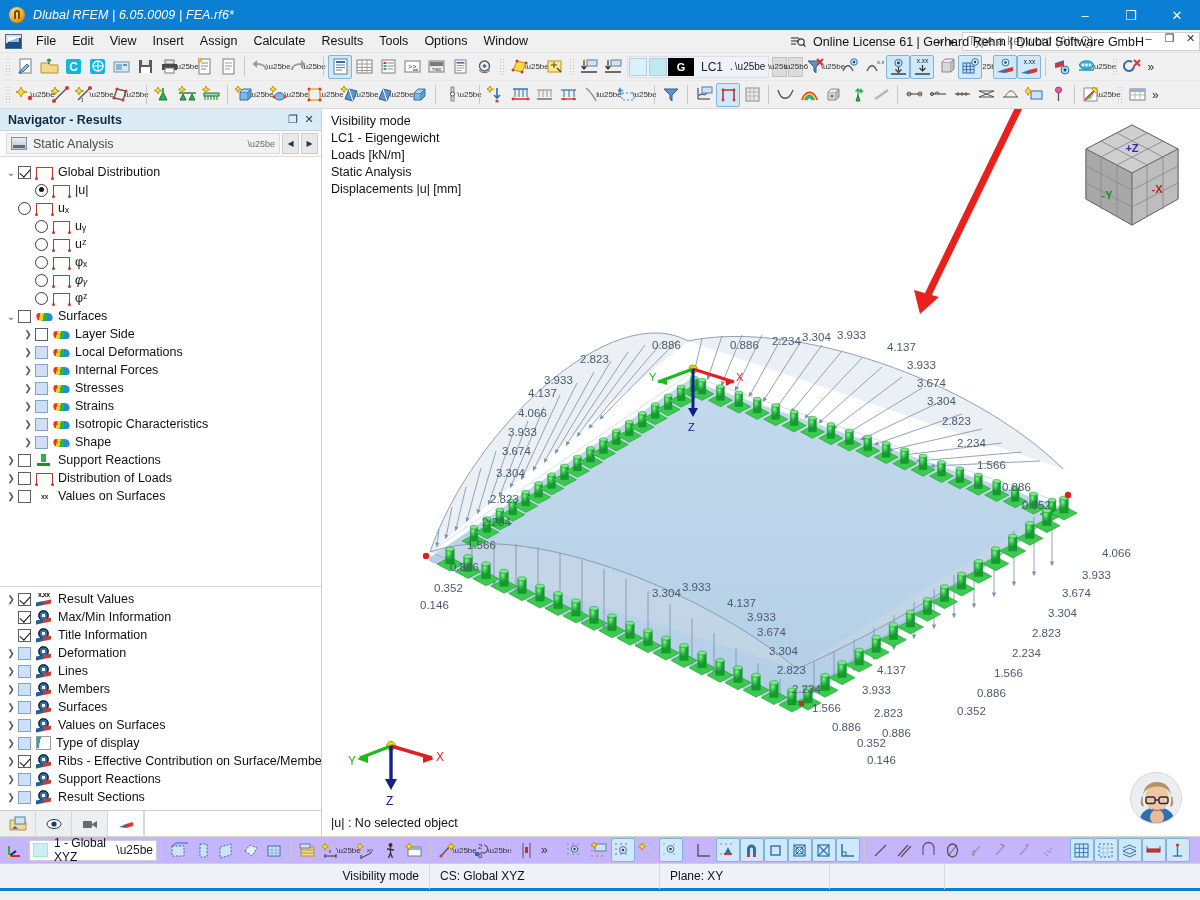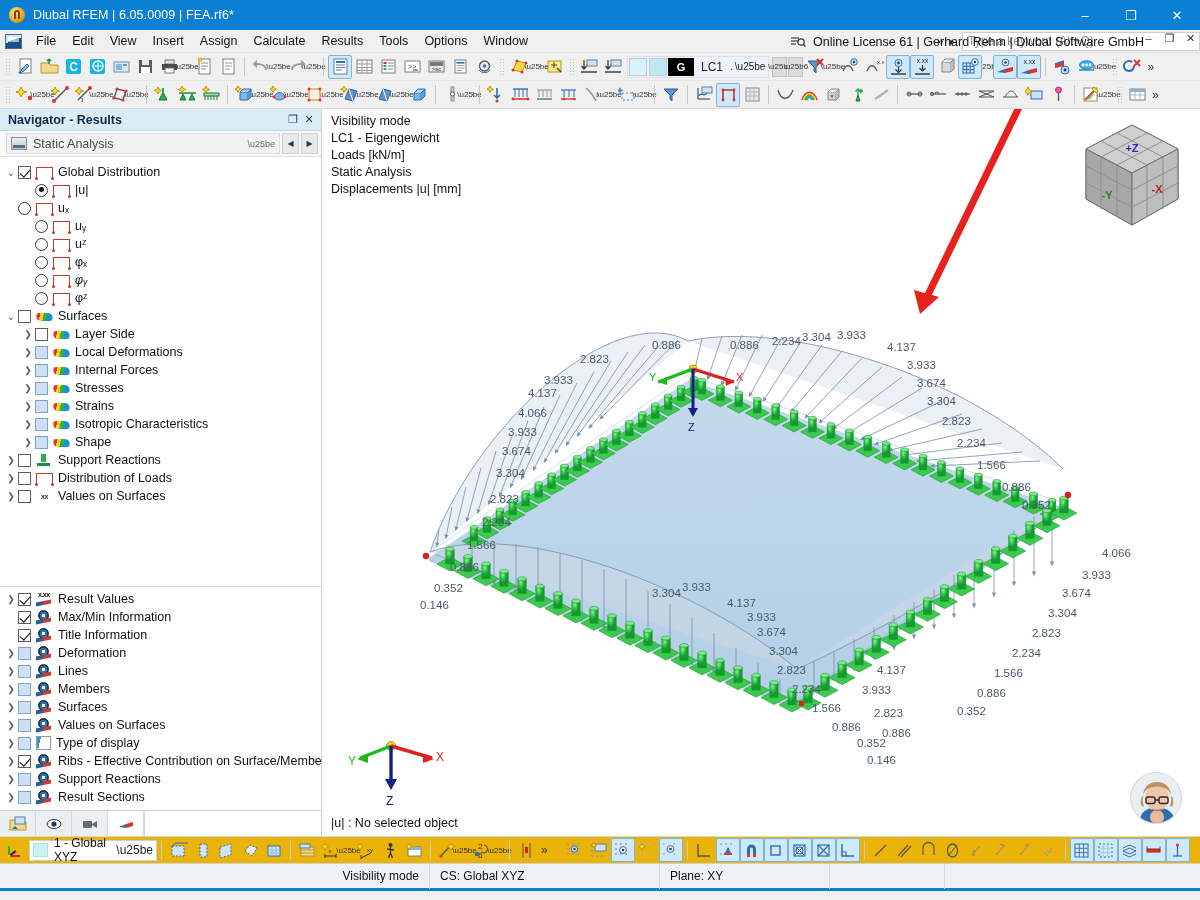--- a/index.html
+++ b/index.html
@@ -22,21 +22,21 @@
     width:16px; height:16px; margin:0 8px 0 9px;
     border-radius:50%;
     background:radial-gradient(circle at 35% 30%, #ffe27a 0%, #f0a81e 55%, #b36d00 100%);
     position:relative; flex:none;
   }
   .titlebar .tb-icon:after{
     content:""; position:absolute; left:5px; top:3px; width:6px; height:9px;
     border:2px solid #6d4a00; border-radius:3px 3px 1px 1px; border-bottom:none;
     box-sizing:border-box;
   }
-  .titlebar .tb-title { font-size:12.5px; letter-spacing:.1px; }
+  .titlebar .tb-title { font-size:12.5px; letter-spacing:.1px;font-style:italic; }
   .win-btns { position:absolute; right:0; top:0; height:30px; display:flex; }
   .win-btn {
     width:46px; height:30px; display:flex; align-items:center; justify-content:center;
     color:#fff; font-size:13px;
   }
 
   
   .menubar {
     height:23px; background:#f0f0f0; display:flex; align-items:center;
     border-bottom:1px solid #e3e3e3; position:relative;
@@ -175,21 +175,21 @@
   
   .canvas { flex:1; background:#ffffff; position:relative; overflow:hidden; }
   .info-text { position:absolute; left:9px; top:4px; font-size:12.5px; line-height:17px; color:#111; }
   .status-sel { position:absolute; left:9px; bottom:6px; font-size:12.5px; color:#111; }
   .viewcube { position:absolute; right:15px; top:10px; width:106px; height:112px; }
   .axes-ind { position:absolute; left:22px; bottom:28px; width:110px; height:80px; }
   .avatar { position:absolute; right:18px; bottom:12px; width:52px; height:52px; border-radius:50%;
             overflow:hidden; border:1px solid #d7d7d7; background:#dfe6ec; }
 
   
-  .bottombar { height:27px; background:#eab308; display:flex; align-items:center;
+  .bottombar { height:27px; background:#c4b5fd; display:flex; align-items:center;
                border-top:1px solid #d6d6d6; padding-left:2px; }
   .cs-combo { display:flex; align-items:center; height:21px; width:128px; background:#fff;
               border:1px solid #cfcfcf; margin-left:3px; padding:0 3px; flex:none; }
   .cs-sw { width:15px; height:14px; background:#cdeef2; border:1px solid #9ec; margin-right:6px; }
   .cs-txt { flex:1; font-size:12px; color:#111; }
   .statusbar { height:25px; background:#eef1f5; display:flex; align-items:center;
                border-top:1px solid #d0d0d0; font-size:12px; color:#111; }
   .st-cell { height:25px; display:flex; align-items:center; padding:0 10px;
              border-right:1px solid #d6dbe0; }
   .accentline { height:3px; background:#0b7fd4; }

